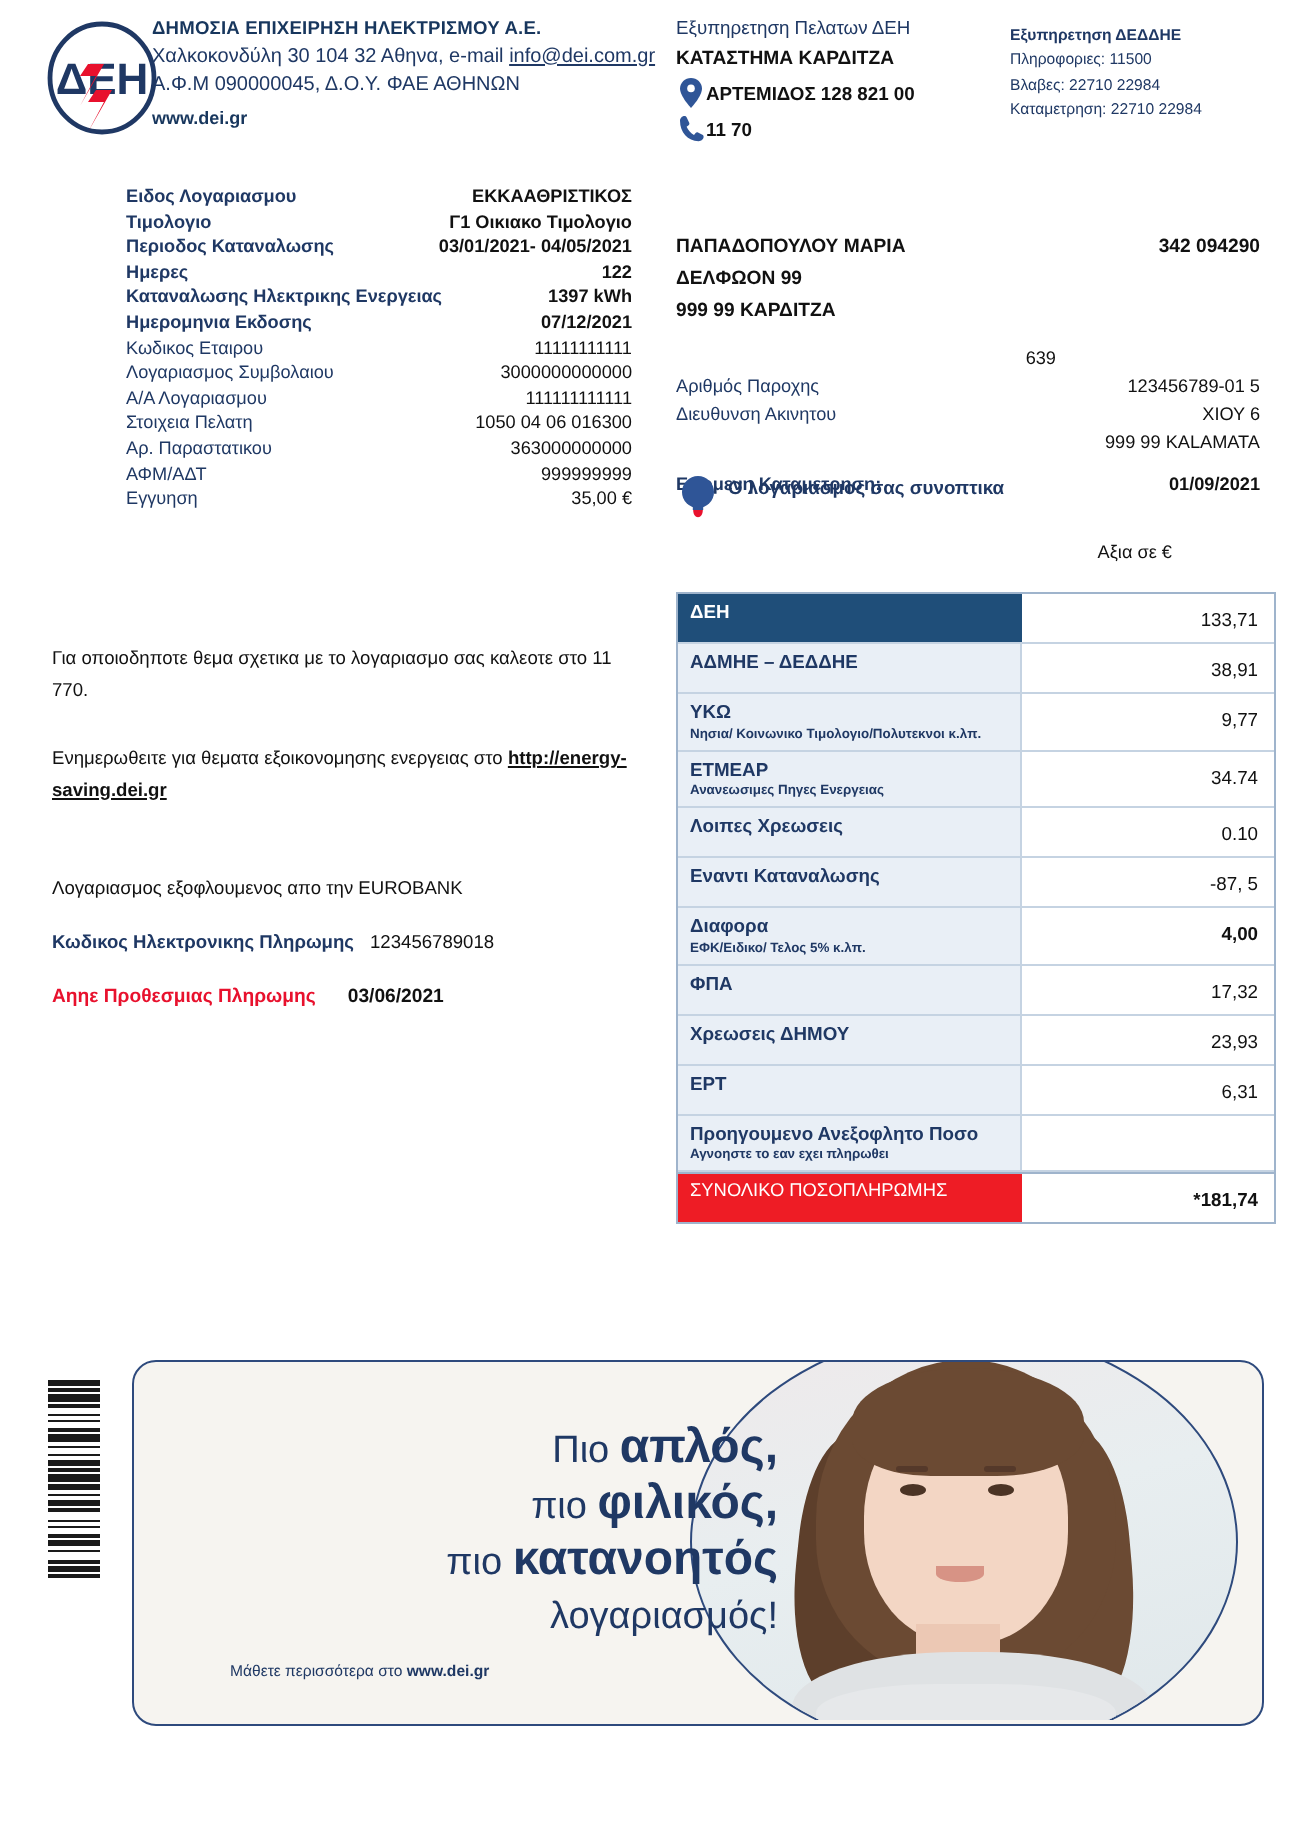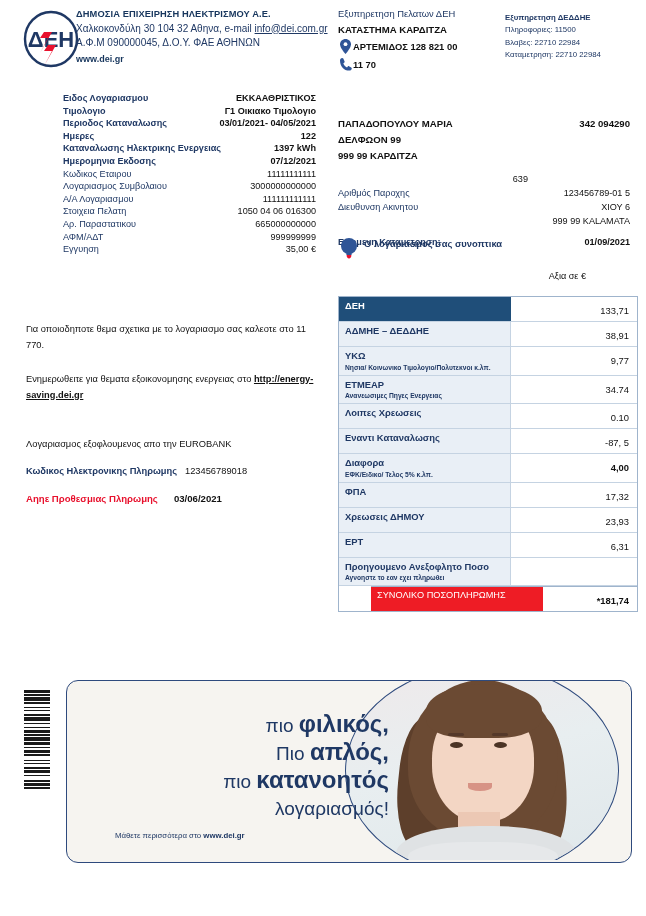--- a/index.html
+++ b/index.html
@@ -98,21 +98,21 @@
 
   
   .tbl {
     position: absolute; left: 338px; top: 296px; width: 298px;
     border: 1px solid #9fb4cc; border-collapse: collapse;
   }
   .tbl .trow {
     display: flex; align-items: stretch;
     border-bottom: 1px solid #c5d3e2;
   }
-  .tbl .trow:last-child { border-bottom: none; margin-left: 32px; }
+  .tbl .trow:last-child { border-bottom: none; }
   .tbl .lab {
     width: 172px; box-sizing: border-box; padding: 3px 6px 3px 6px;
     background: #e9eff6; border-right: 1px solid #c5d3e2;
   }
   .tbl .val {
     flex: 1; box-sizing: border-box; padding: 3px 8px 3px 4px;
     background: #ffffff; text-align: right;
   }
   .lab-main { font-size: 9.4px; font-weight: bold; color: #1f3864; line-height: 12.5px; }
   .lab-sub { font-size: 6.7px; color: #1f3864; line-height: 9px; font-weight: bold; }
@@ -306,21 +306,21 @@
       <div class="ld-row">
         <span class="k">Α/Α Λογαριασμου</span>
         <span class="v">111111111111</span>
       </div>
       <div class="ld-row">
         <span class="k">Στοιχεια Πελατη</span>
         <span class="v">1050 04 06 016300</span>
       </div>
       <div class="ld-row">
         <span class="k">Αρ. Παραστατικου</span>
-        <span class="v">665000000000</span>
+        <span class="v">363000000000</span>
       </div>
       <div class="ld-row">
         <span class="k">ΑΦΜ/ΑΔΤ</span>
         <span class="v">999999999</span>
       </div>
       <div class="ld-row">
         <span class="k">Εγγυηση</span>
         <span class="v">35,00 €</span>
       </div>
     </div>
@@ -501,22 +501,22 @@
         <div class="p-eye-r"></div>
         <div class="p-mouth"></div>
         <div class="p-neck"></div>
         <div class="p-body"></div>
         <div class="p-jeans"></div>
         <div class="p-arm"></div>
       </div>
     </div>
 
     <div class="ad-copy">
+      <div class="ad-l1"><span>Πιο </span><b>απλός,</b></div>
       <div class="ad-l1"><span>πιο </span><b>φιλικός,</b></div>
-      <div class="ad-l1"><span>Πιο </span><b>απλός,</b></div>
       <div class="ad-l1"><span>πιο </span><b>κατανοητός</b></div>
       <div class="ad-l4">λογαριασμός!</div>
     </div>
 
     <div class="ad-more"><span>Μάθετε περισσότερα στο </span><b>www.dei.gr</b></div>
   </div>
 
 </div>
 
 </body></html>

